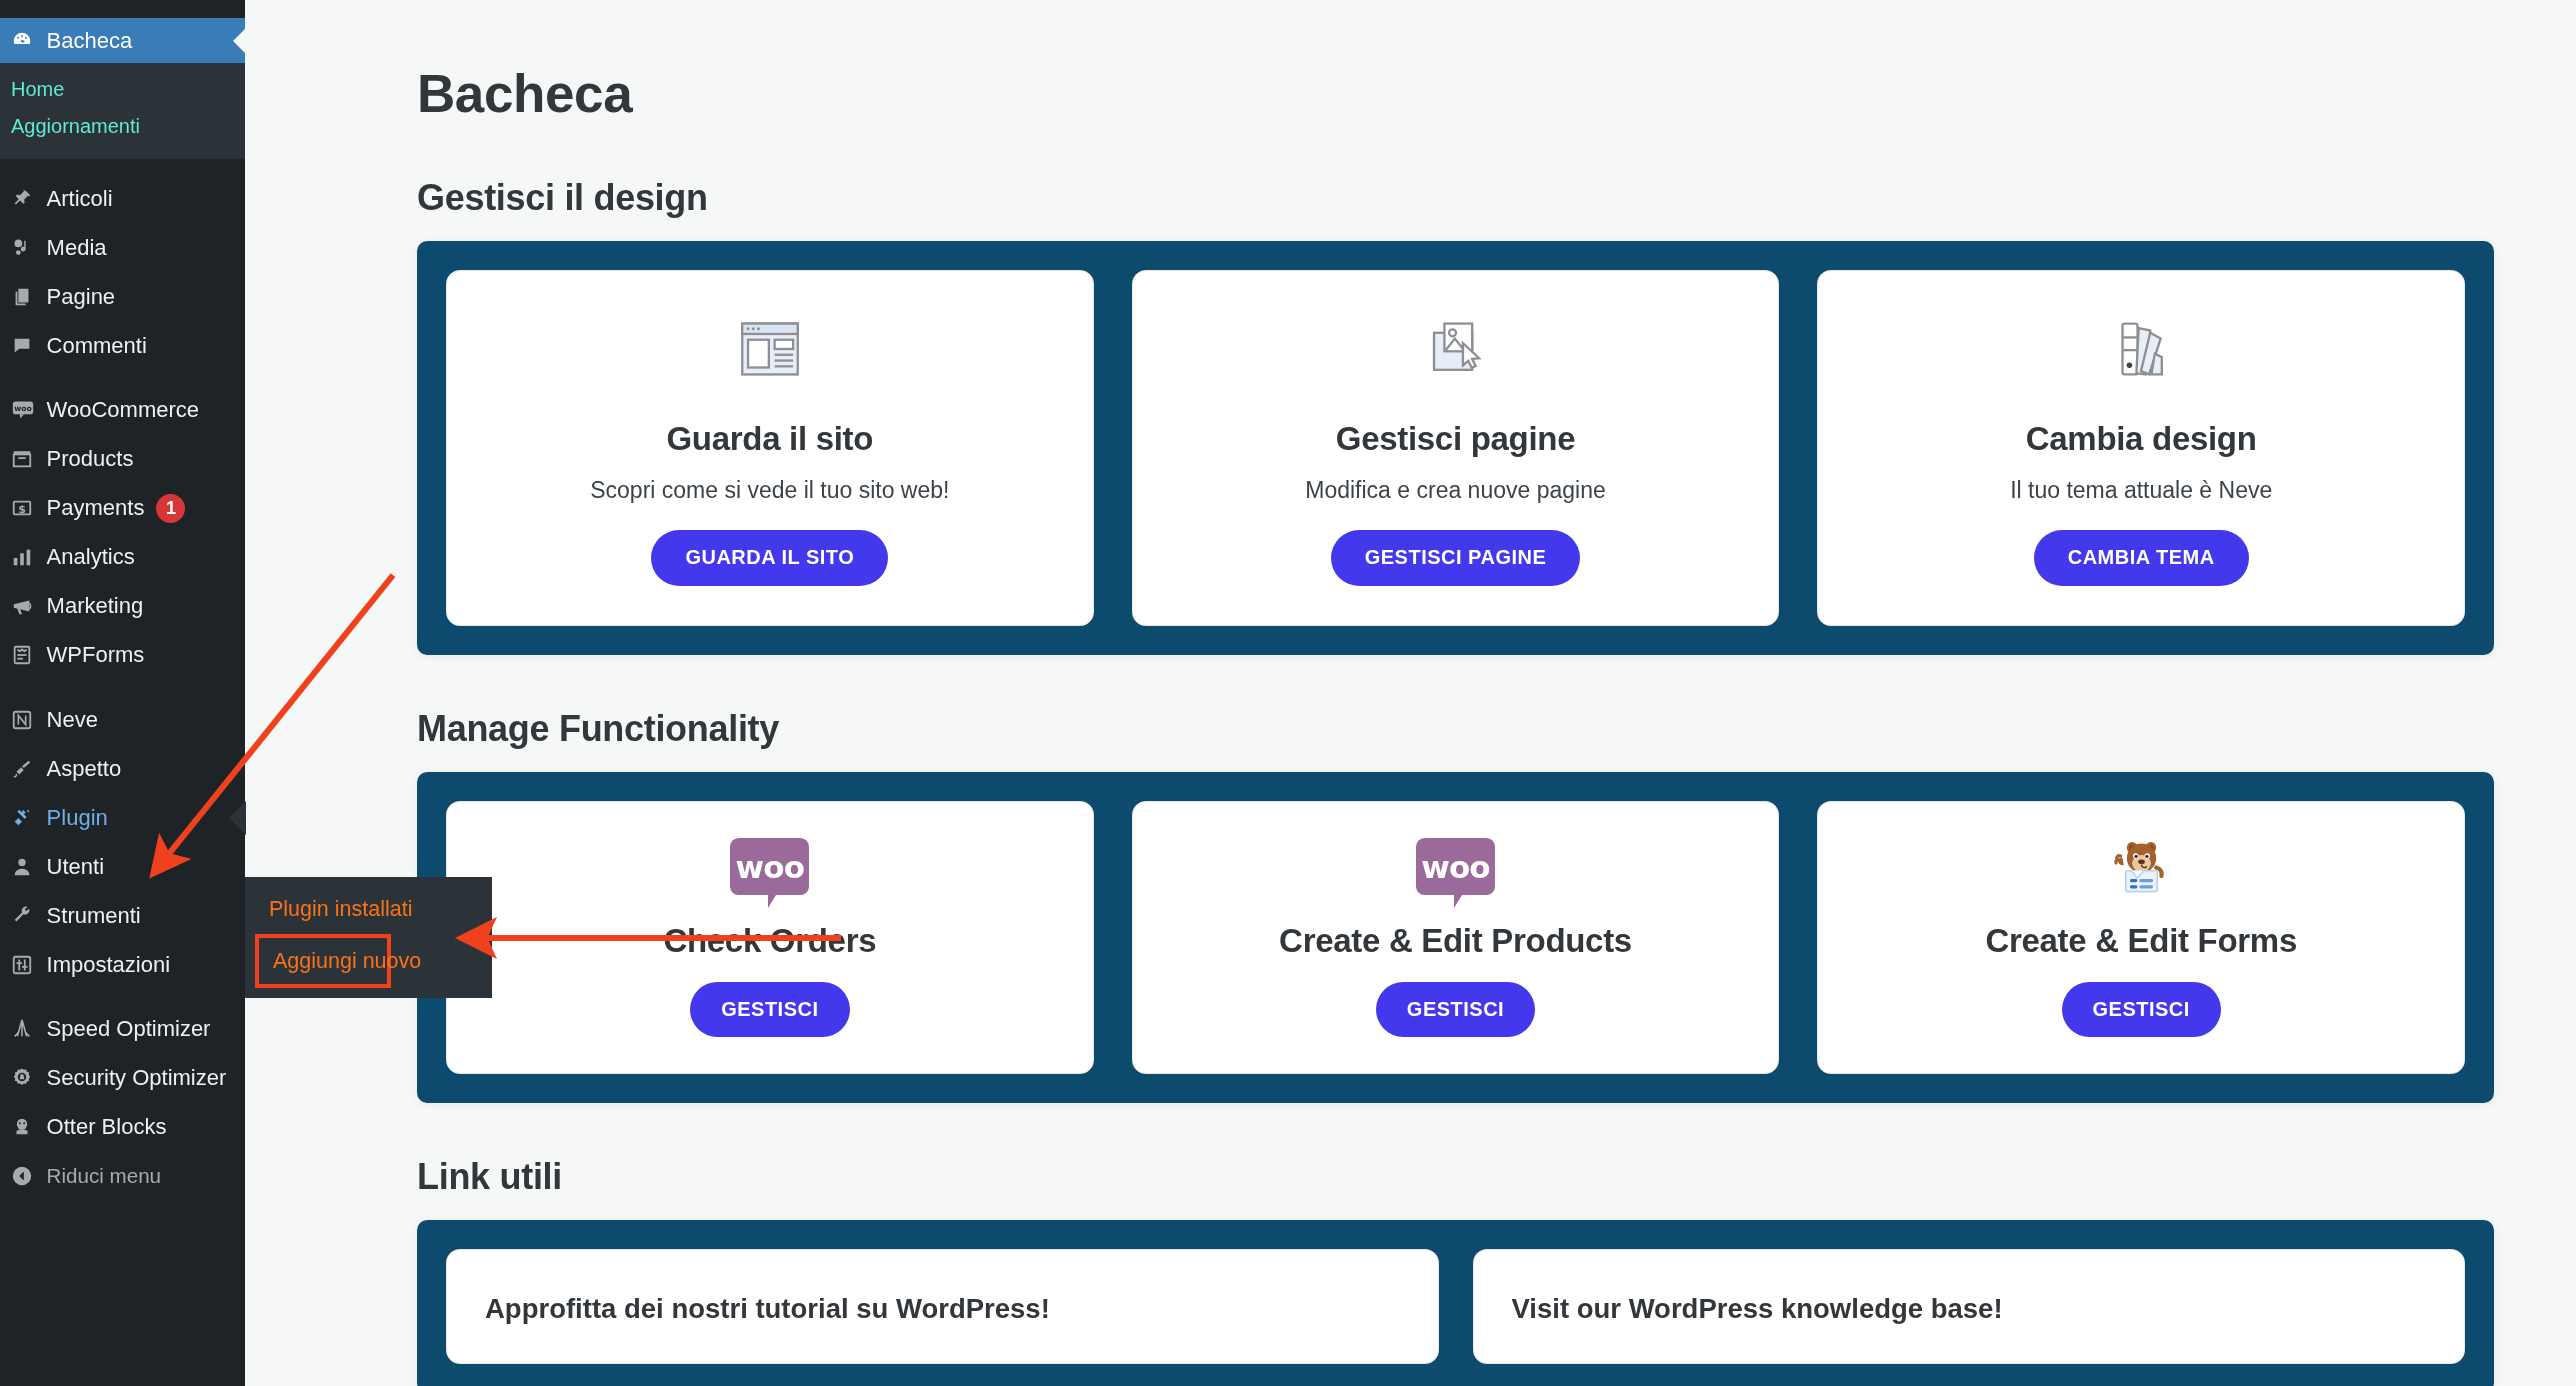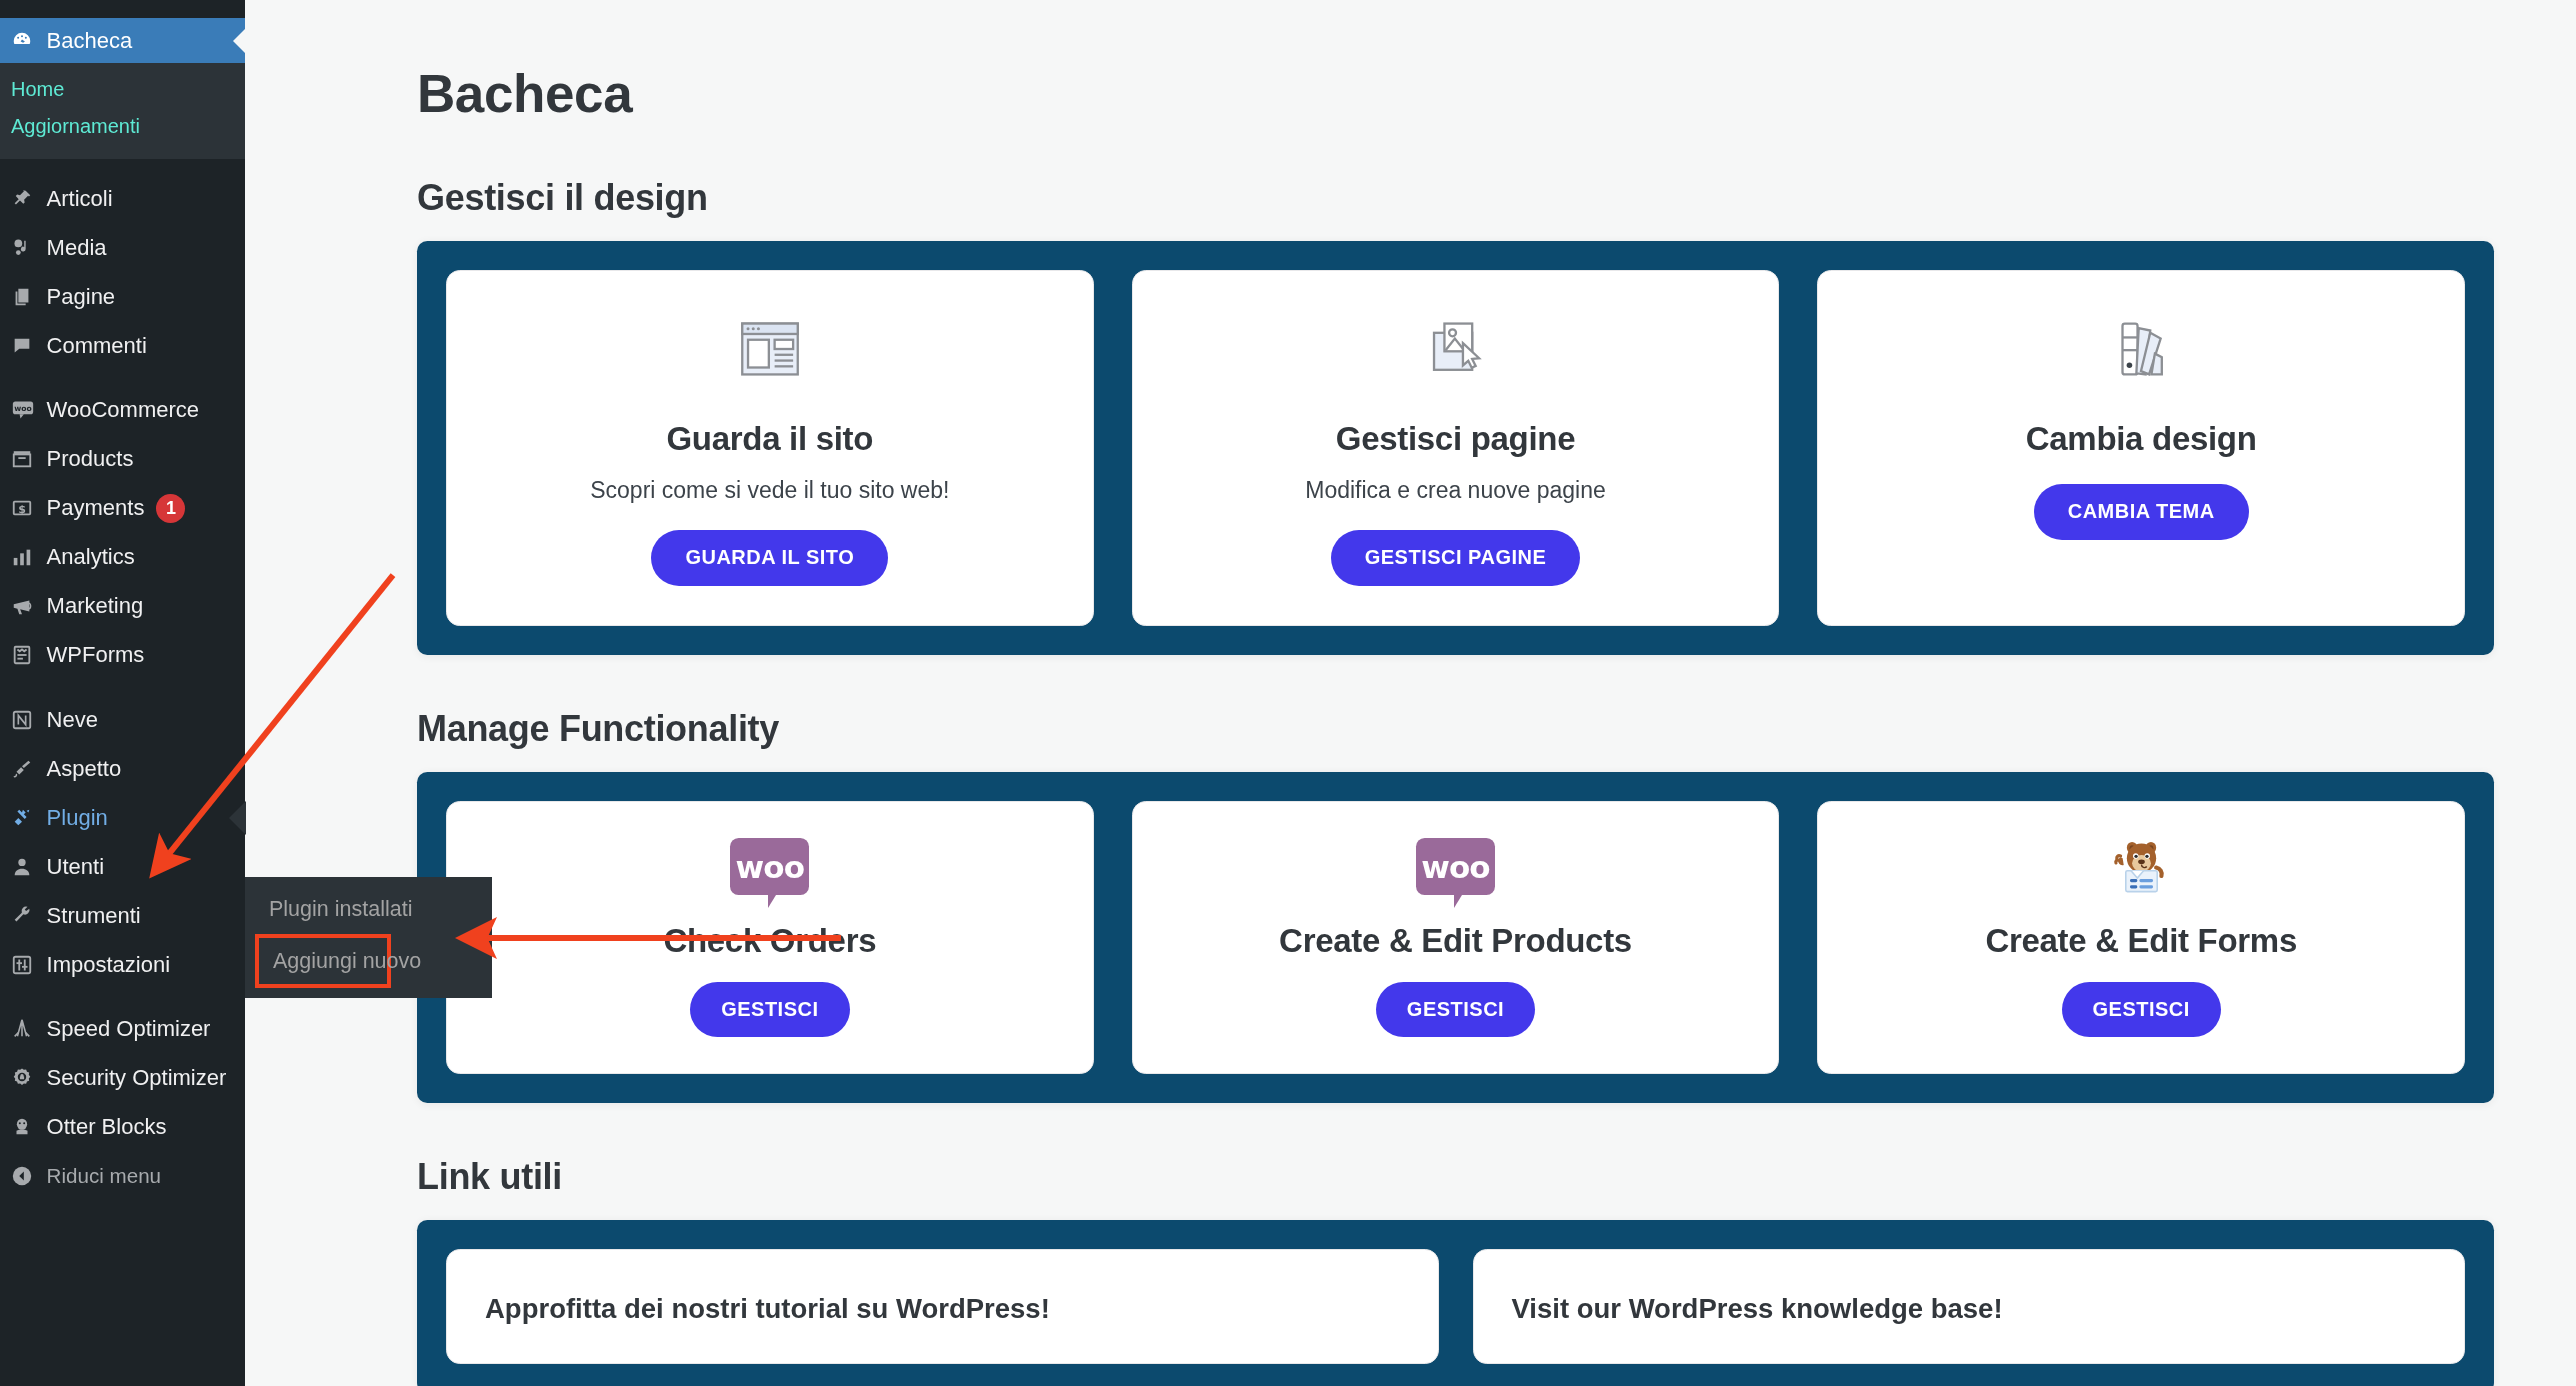--- a/index.html
+++ b/index.html
@@ -89,21 +89,21 @@
   
   .flyout {
     position: absolute;
     left: 245px; top: 877px;
     width: 247px;
     background: #2c3338;
     padding: 12px 0 6.9px 0;
     z-index: 60;
   }
   .flyout-item {
-    color: #a3a3a3;
+    color: #f97316;
     font-size: 21.5px;
     padding: 7.7px 15.4px 7.7px 24px;
     white-space: nowrap;
   }
   .flyout-item.boxed {
     border: 4.3px solid #f0411e;
     margin: 5.1px 101px 3.4px 10.3px;
     padding: 10.3px 13.7px;
   }
 
@@ -504,20 +504,21 @@
               <rect x="16" y="10" width="13" height="44" rx="2" fill="#fff" stroke="#8c8f94" stroke-width="2"></rect>
               <line x1="16" y1="22" x2="29" y2="22" stroke="#8c8f94" stroke-width="2"></line>
               <line x1="16" y1="33" x2="29" y2="33" stroke="#8c8f94" stroke-width="2"></line>
               <circle cx="22" cy="46" r="2.4" fill="#3c434a"></circle>
               <path d="M30 14l10 2-4 38-8-1z" fill="#e8eef8" stroke="#8c8f94" stroke-width="2"></path>
               <path d="M40 18l9 5-10 31-7-3z" fill="#e8eef8" stroke="#8c8f94" stroke-width="2"></path>
               <path d="M44 36l6 3v15h-9z" fill="#e8eef8" stroke="#8c8f94" stroke-width="2"></path>
             </svg>
           </div>
           <div class="card-title">Cambia design</div>
+          <div class="card-desc">Il tuo tema attuale è Neve</div>
           <button class="btn">CAMBIA TEMA</button>
         </div>
 
       </div>
     </div>
 
     <div class="section-title">Manage Functionality</div>
     <div class="panel func">
       <div class="card-row">
 

